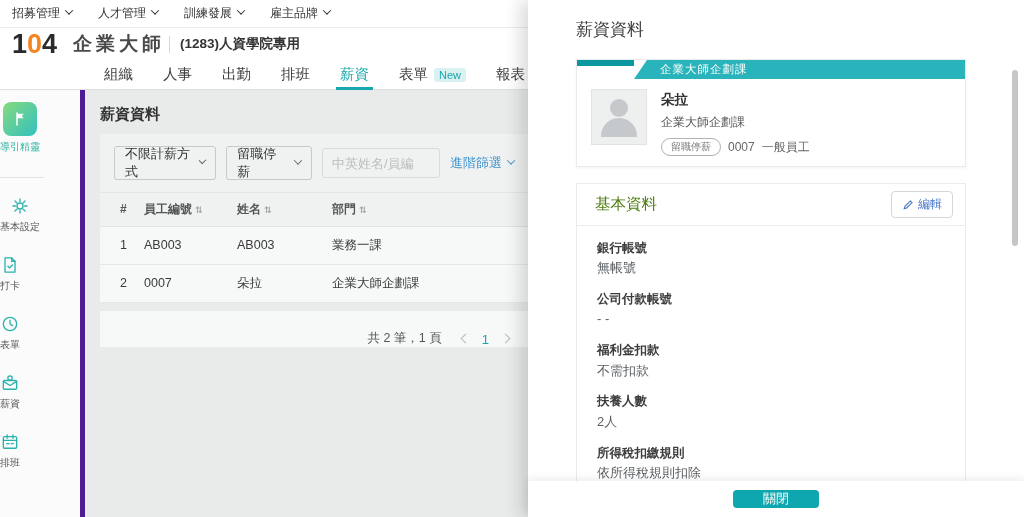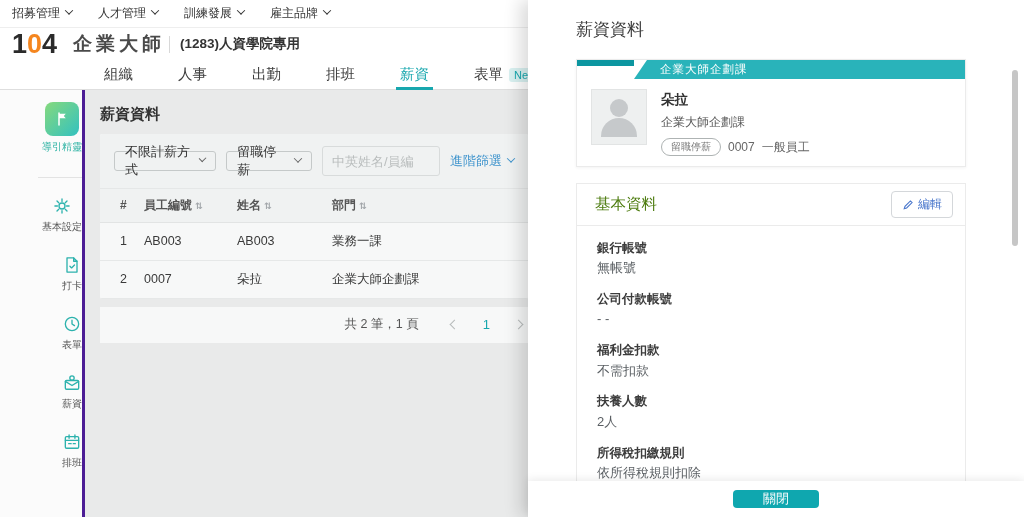--- a/index.html
+++ b/index.html
@@ -10,59 +10,59 @@
   
   .menubar { height:28px; background:#fff; border-bottom:1px solid #eeeeee; display:flex; align-items:center; padding-left:12px; gap:26px; }
   .menu-item { display:flex; align-items:center; font-size:12px; color:#333; cursor:pointer; }
   .chev-down { display:inline-block; width:6px; height:6px; border-right:1.4px solid currentColor; border-bottom:1.4px solid currentColor; transform:rotate(45deg) translate(-1px,-1px); margin-left:6px; margin-top:-3px; }
   .logobar { height:32px; background:#fff; display:flex; align-items:center; padding-left:12px; }
   .logo-num { font-size:27px; font-weight:800; letter-spacing:0; color:#2b2b2b; }
   .logo-num .zero { color:#f5861f; }
   .logo-name { font-size:19px; font-weight:600; color:#4a4a4a; letter-spacing:4px; margin-left:16px; }
   .logo-divider { width:1px; height:17px; background:#d8d8d8; margin:0 10px 0 4px; }
   .company-name { font-size:13.5px; font-weight:700; color:#333; }
-  .tabbar { height:30px; background:#fff; border-bottom:1px solid #dedede; display:flex; align-items:stretch; padding-left:104px; gap:45px; }
+  .tabbar { height:30px; background:#fff; border-bottom:1px solid #dedede; display:flex; align-items:stretch; padding-left:104px; gap:30px; }
   .tab { display:flex; align-items:center; font-size:14.5px; color:#3c3c3c; cursor:pointer; position:relative; gap:6px; }
   .tab.active { color:#17a7ae; }
   .tab.active::after { content:""; position:absolute; left:-4px; right:-4px; bottom:-1px; height:3px; background:#17a7ae; }
   .new-badge { font-size:11px; color:#17a7ae; background:#d9f1f1; border-radius:3px; padding:1px 5px; }
 
   
   .content-row { display:flex; height:427px; }
 
   
-  .sidebar { width:85px; background:#fbfbfb; border-right:3px solid #4c1d95; display:flex; flex-direction:column; align-items:flex-end; padding-top:12px; }
+  .sidebar { width:85px; background:#fbfbfb; border-right:5px solid #4c1d95; display:flex; flex-direction:column; align-items:flex-start; padding-top:12px; }
   .side-item { display:flex; flex-direction:column; align-items:center; margin-bottom:21px; cursor:pointer; }
   .side-item .label { font-size:10px; color:#555; margin-top:4px; }
   .side-item.wizard .label { color:#2fb3a4; }
   .app-icon { width:34px; height:34px; border-radius:8px; background:linear-gradient(135deg,#86d97d 0%,#33c1c0 100%); display:flex; align-items:center; justify-content:center; }
   .side-divider { width:44px; height:1px; background:#e3e3e3; margin:2px 0 18px; }
   .side-svg { width:20px; height:20px; stroke:#2cb2ad; fill:none; stroke-width:1.6; stroke-linecap:round; stroke-linejoin:round; }
 
   
   .main { width:443px; padding:15px 0 0 15px; }
   .main-title { font-size:15px; font-weight:700; color:#333; margin-bottom:10px; }
   .list-card { background:#f7f8f8; border-radius:2px; overflow:hidden; }
   .filter-bar { background:#f0f2f2; border-bottom:1px solid #e5e7e7; padding:12px 14px; display:flex; align-items:center; gap:10px; }
-  .select { height:20px; border:1px solid #c5c9c9; border-radius:3px; background:transparent; display:flex; align-items:center; justify-content:space-between; padding:9px 10px; font-size:13px; color:#333; cursor:pointer; }
+  .select { height:34px; border:1px solid #c5c9c9; border-radius:3px; background:transparent; display:flex; align-items:center; justify-content:space-between; padding:9px 10px; font-size:13px; color:#333; cursor:pointer; }
   .select .chev-down { color:#666; }
   .sel-paytype { width:128px; }
   .sel-status { width:106px; }
   .search-input { height:30px; width:118px; border:1px solid #d8dbdb; border-radius:3px; background:transparent; font-size:13px; color:#333; padding:0 9px; font-family:inherit; }
   .search-input::placeholder { color:#b9bdbd; }
   .adv-link { display:flex; align-items:center; font-size:13px; color:#3f94cd; cursor:pointer; white-space:nowrap; }
   .adv-link .chev-down { margin-top:-2px; }
   table.emp-table { width:100%; border-collapse:collapse; }
   .emp-table th { background:#f0f2f2; font-size:12px; color:#555; font-weight:700; text-align:left; height:33px; padding-left:4px; border-bottom:1px solid #e2e4e4; }
   .emp-table th .sort { font-size:9px; color:#a3a7ab; margin-left:3px; }
   .emp-table td { font-size:12.5px; color:#3a3a3a; height:38px; padding-left:4px; border-bottom:1px solid #e6e8e8; }
   .col-idx { width:40px; padding-left:20px !important; }
   .col-id { width:93px; }
   .col-name { width:95px; }
-  .pager-strip { margin-top:8px; background:#f7f8f8; height:36px; display:flex; align-items:center; justify-content:flex-end; padding-right:2px; gap:20px; }
+  .pager-strip { margin-top:8px; background:#f7f8f8; height:36px; display:flex; align-items:flex-end; justify-content:flex-end; padding-right:15px; gap:8px; }
   .pager-summary { font-size:12.5px; color:#555; margin-right:8px; }
   .pg-btn { width:16px; height:16px; display:flex; align-items:center; justify-content:center; cursor:pointer; color:#b7bbbb; }
   .chev-left { width:7px; height:7px; border-left:1.5px solid currentColor; border-bottom:1.5px solid currentColor; transform:rotate(45deg); }
   .chev-right { width:7px; height:7px; border-right:1.5px solid currentColor; border-top:1.5px solid currentColor; transform:rotate(45deg); }
   .pg-current { font-size:13px; color:#17a7ae; cursor:pointer; }
 
   
   .drawer { position:absolute; top:0; left:528px; width:496px; height:517px; background:#fff; box-shadow:-8px 0 16px rgba(0,0,0,0.14); display:flex; flex-direction:column; z-index:10; }
   .drawer-body { flex:1; padding:0 58px 0 48px; overflow:hidden; position:relative; }
   .drawer-title { font-size:17px; font-weight:500; color:#3d3d3d; margin-top:18px; }

